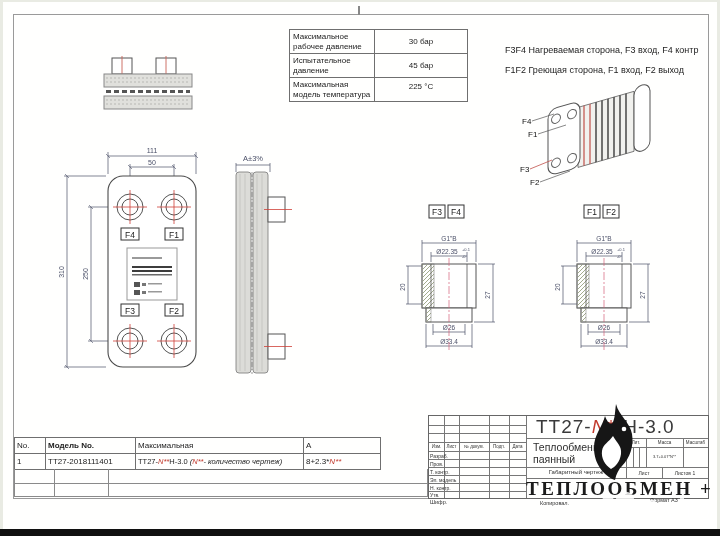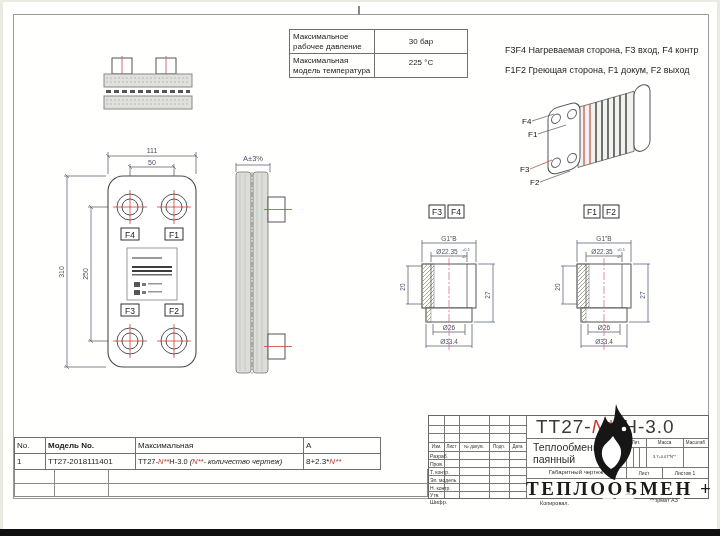--- a/index.html
+++ b/index.html
@@ -53,28 +53,32 @@
     <path d="M8,44 H92 M8,48 H92" stroke="#b8b8b4" stroke-dasharray="2,2"></path>
   </svg>
 
   <table class="spec">
     <tbody>
         <tr>
       <td>Максимальное рабочее давление</td>
       <td class="v">30 бар</td>
     </tr>
     <tr>
+      <td>Испытательное давление</td>
+      <td class="v">45 бар</td>
+    </tr>
+    <tr>
       <td>Максимальная модель температура</td>
       <td class="v vtop">225 °C</td>
     </tr>
   </tbody>
     </table>
 
   <div class="t" style="left:505px;top:45px;font-size:9px;">F3F4 Нагреваемая сторона, F3 вход, F4 контр</div>
-  <div class="t" style="left:505px;top:65px;font-size:9px;">F1F2 Греющая сторона, F1 докум, F2 выход</div>
+  <div class="t" style="left:505px;top:65px;font-size:9px;">F1F2 Греющая сторона, F1 вход, F2 выход</div>
 
   <svg class="abs" style="left:520px;top:84px;" width="135" height="106" viewBox="0 0 135 106">
     <g transform="translate(28,26)">
       <g transform="skewY(-16)">
         <rect x="30" y="6" width="56" height="60" fill="#f1f1ee" stroke="#666" stroke-width="0.8"></rect>
         <path d="M48,6 V66 M54,6 V66 M60,6 V66 M66,6 V66 M72,6 V66 M78,6 V66" stroke="#3c3c3c" stroke-width="1.4"></path>
         <path d="M36,6 V66 M42,6 V66" stroke="#c0504a" stroke-width="1.2"></path>
         <rect x="86" y="2" width="16" height="66" rx="8" fill="#fff" stroke="#555"></rect>
         <rect x="0" y="0" width="32" height="66" rx="9" fill="#fff" stroke="#555"></rect>
         <circle cx="8" cy="11" r="4.5" fill="#fff" stroke="#666"></circle>

